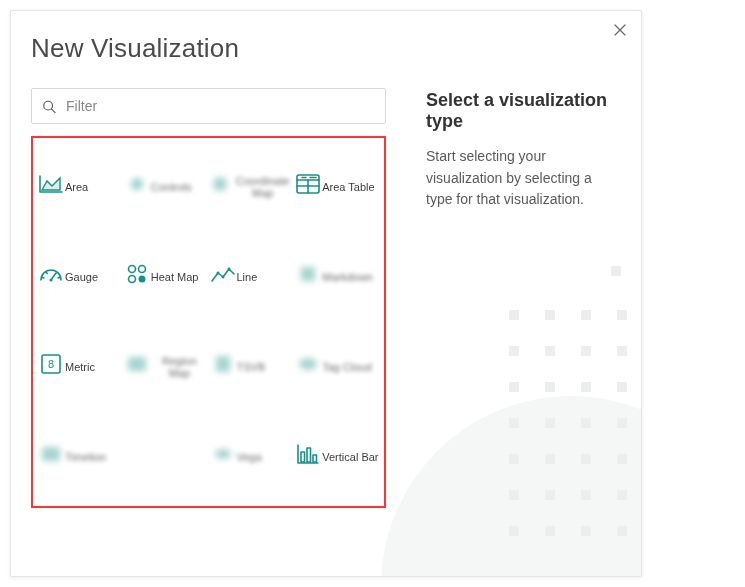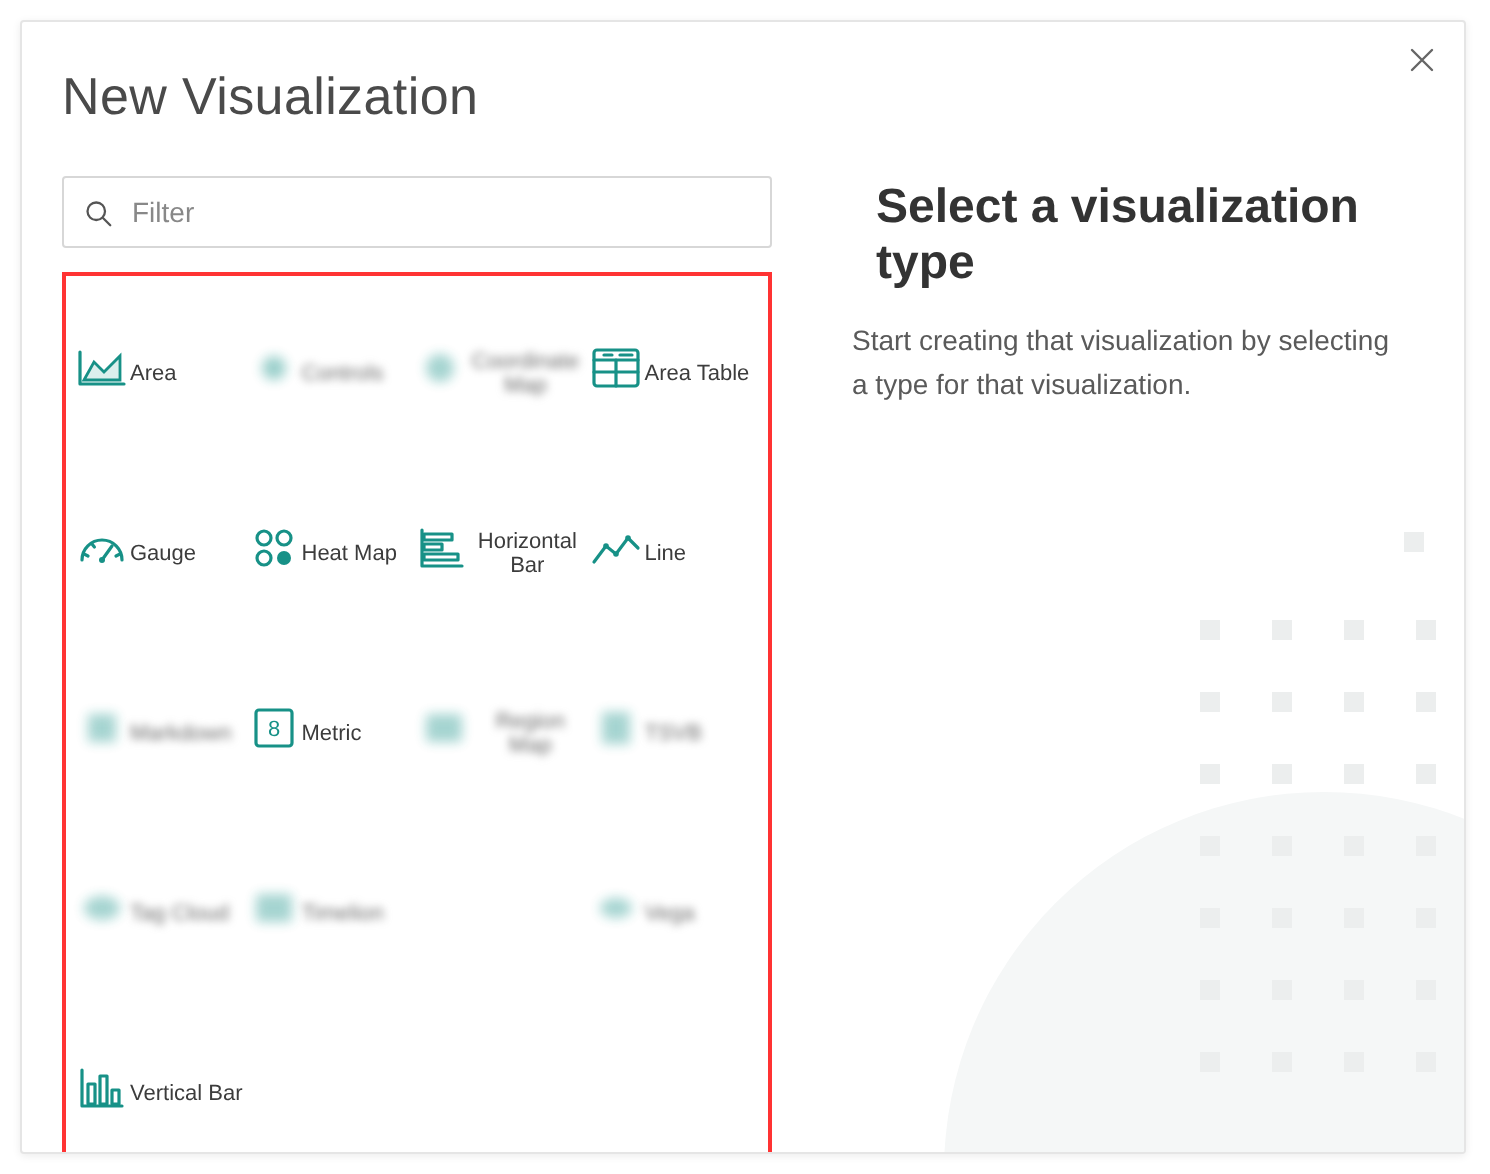--- a/index.html
+++ b/index.html
@@ -8,21 +8,21 @@
     padding: 10px;
     font-family: -apple-system, BlinkMacSystemFont, "Segoe UI", Helvetica, Arial, sans-serif;
     background: #fff;
     color: #333;
     width: 745px;
     height: 587px;
     position: relative;
     overflow: hidden;
   }
   .modal {
-    width: 723px;
+    width: 632px;
     height: 567px;
     border: 1px solid #e5e5e5;
     border-radius: 2px;
     box-shadow: 0 1px 4px rgba(0,0,0,0.08);
     position: relative;
     padding: 22px 20px 20px 20px;
     background: #fff;
     overflow: hidden;
   }
   .close-btn {
@@ -102,24 +102,24 @@
     text-align:center;
     line-height:1.1;
   }
   .blurred .viz-icon { filter: blur(3px); opacity:0.85; }
   .blurred .viz-label { filter: blur(2px); color:#6b6b6b; }
   .right {
     flex:1;
     padding-top: 2px;
   }
   .right h2 {
-    font-size: 24px;
+    font-size: 18px;
     font-weight: 600;
     color: #333;
-    margin: 0 0 14px 12px;
+    margin: 0 0 14px 0;
   }
   .right p {
     font-size: 14px;
     color: #5a5a5a;
     line-height: 1.55;
     margin:0;
     max-width: 280px;
   }
   
   .dots {
@@ -271,31 +271,20 @@
                   <circle cx="6" cy="6" r="3.5" stroke="#179187" stroke-width="1.6" fill="none" stroke-linecap="round" stroke-linejoin="round"></circle>
                   <circle cx="16" cy="6" r="3.5" stroke="#179187" stroke-width="1.6" fill="none" stroke-linecap="round" stroke-linejoin="round"></circle>
                   <circle cx="6" cy="16" r="3.5" stroke="#179187" stroke-width="1.6" fill="none" stroke-linecap="round" stroke-linejoin="round"></circle>
                   <circle cx="16" cy="16" r="3.5" fill="#179187"></circle>
                 </svg>
               </div>
               <div class="viz-label">Heat Map</div>
             </div>
             <div class="viz-item">
               <div class="viz-icon">
-                <svg width="24" height="22" viewBox="0 0 24 22">
-                  <path d="M2 2 V20 H22" stroke="#179187" stroke-width="1.6" fill="none" stroke-linecap="round" stroke-linejoin="round"></path>
-                  <rect x="3" y="4" width="14" height="3" stroke="#179187" stroke-width="1.6" fill="none" stroke-linecap="round" stroke-linejoin="round"></rect>
-                  <rect x="3" y="9" width="9" height="3" stroke="#179187" stroke-width="1.6" fill="none" stroke-linecap="round" stroke-linejoin="round"></rect>
-                  <rect x="3" y="14" width="17" height="3" stroke="#179187" stroke-width="1.6" fill="none" stroke-linecap="round" stroke-linejoin="round"></rect>
-                </svg>
-              </div>
-              <div class="viz-label">Horizontal Bar</div>
-            </div>
-            <div class="viz-item">
-              <div class="viz-icon">
                 <svg width="26" height="20" viewBox="0 0 26 20">
                   <path d="M2 17 L8 9 L13 13 L19 5 L24 10" stroke="#179187" stroke-width="1.6" fill="none" stroke-linecap="round" stroke-linejoin="round"></path>
                   <circle cx="8" cy="9" r="1.4" fill="#179187"></circle>
                   <circle cx="13" cy="13" r="1.4" fill="#179187"></circle>
                   <circle cx="19" cy="5" r="1.4" fill="#179187"></circle>
                 </svg>
               </div>
               <div class="viz-label">Line</div>
             </div>
             <div class="viz-item blurred">
@@ -366,17 +355,17 @@
                 </svg>
               </div>
               <div class="viz-label">Vertical Bar</div>
             </div>
           </div>
       </div>
     </div>
 
     <div class="right">
       <h2>Select a visualization type</h2>
-      <p>Start creating that visualization by selecting a type for that visualization.</p>
+      <p>Start selecting your visualization by selecting a type for that visualization.</p>
     </div>
 
   </div>
 </div>
 
 </body></html>

